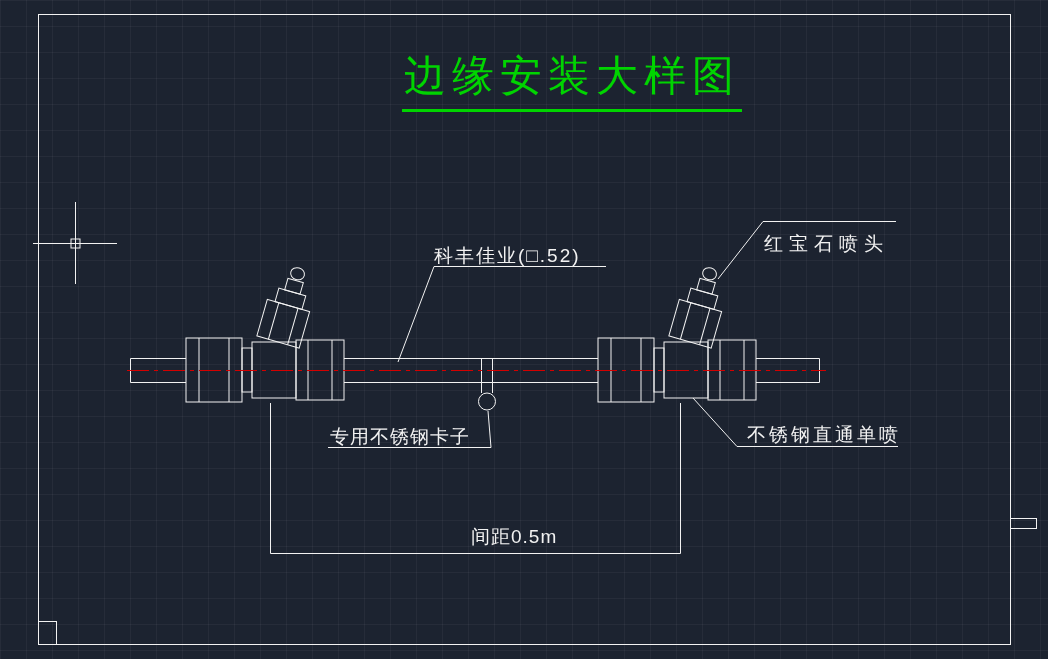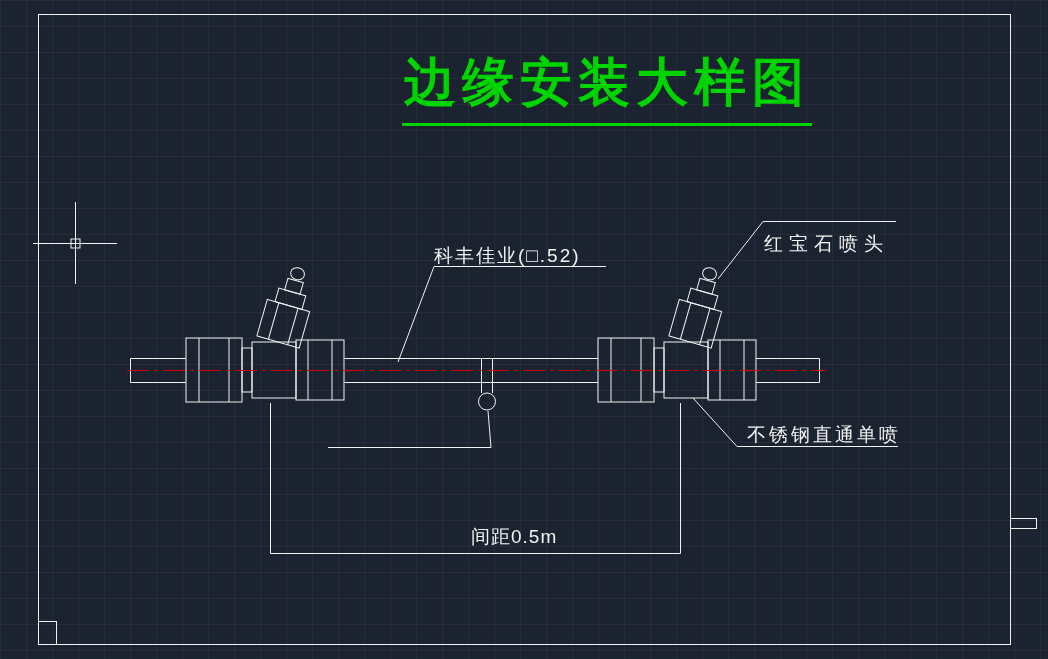--- a/index.html
+++ b/index.html
@@ -10,21 +10,21 @@
     background-color:#1c2330;
     background-image:
       linear-gradient(to right, rgba(255,255,255,0.045) 1px, transparent 1px),
       linear-gradient(to bottom, rgba(255,255,255,0.045) 1px, transparent 1px);
     background-size:26px 26px;
     font-family:"Liberation Sans","DejaVu Sans",sans-serif;
   }
   .line-layer{position:absolute;left:0;top:0;z-index:3;pointer-events:none;}
   .drawing-title{
     position:absolute;left:402px;top:48px;z-index:4;
-    color:#00d400;font-size:52px;font-weight:700;letter-spacing:6px;
+    color:#00d400;font-size:42px;font-weight:400;letter-spacing:6px;
     white-space:nowrap;border-bottom:3px solid #00d400;padding:0 2px 5px 2px;
     pointer-events:none;
     text-align:right;
   }
   .label{
     position:absolute;z-index:4;color:#f2f2f2;font-size:19px;
     white-space:nowrap;pointer-events:none;
   }
   .label-nozzle{left:764px;top:199px;letter-spacing:6px;margin-top:32px;}
   .label-pipe{left:434px;top:243px;letter-spacing:2px;}
@@ -136,15 +136,16 @@
       </g>
     </g>
 
     <line x1="127" y1="370.5" x2="826" y2="370.5" stroke="#d40000" stroke-width="1" stroke-dasharray="22 5 4 5"></line>
   </svg>
 
   <div class="drawing-title">边缘安装大样图</div>
 
   <div class="label label-nozzle">红宝石喷头</div>
   <div class="label label-pipe">科丰佳业(□.52)</div>
+  <div class="label label-clamp">专用不锈钢卡子</div>
   <div class="label label-tee">不锈钢直通单喷</div>
   <div class="label label-spacing">间距0.5m</div>
 </div>
 
 </body></html>

